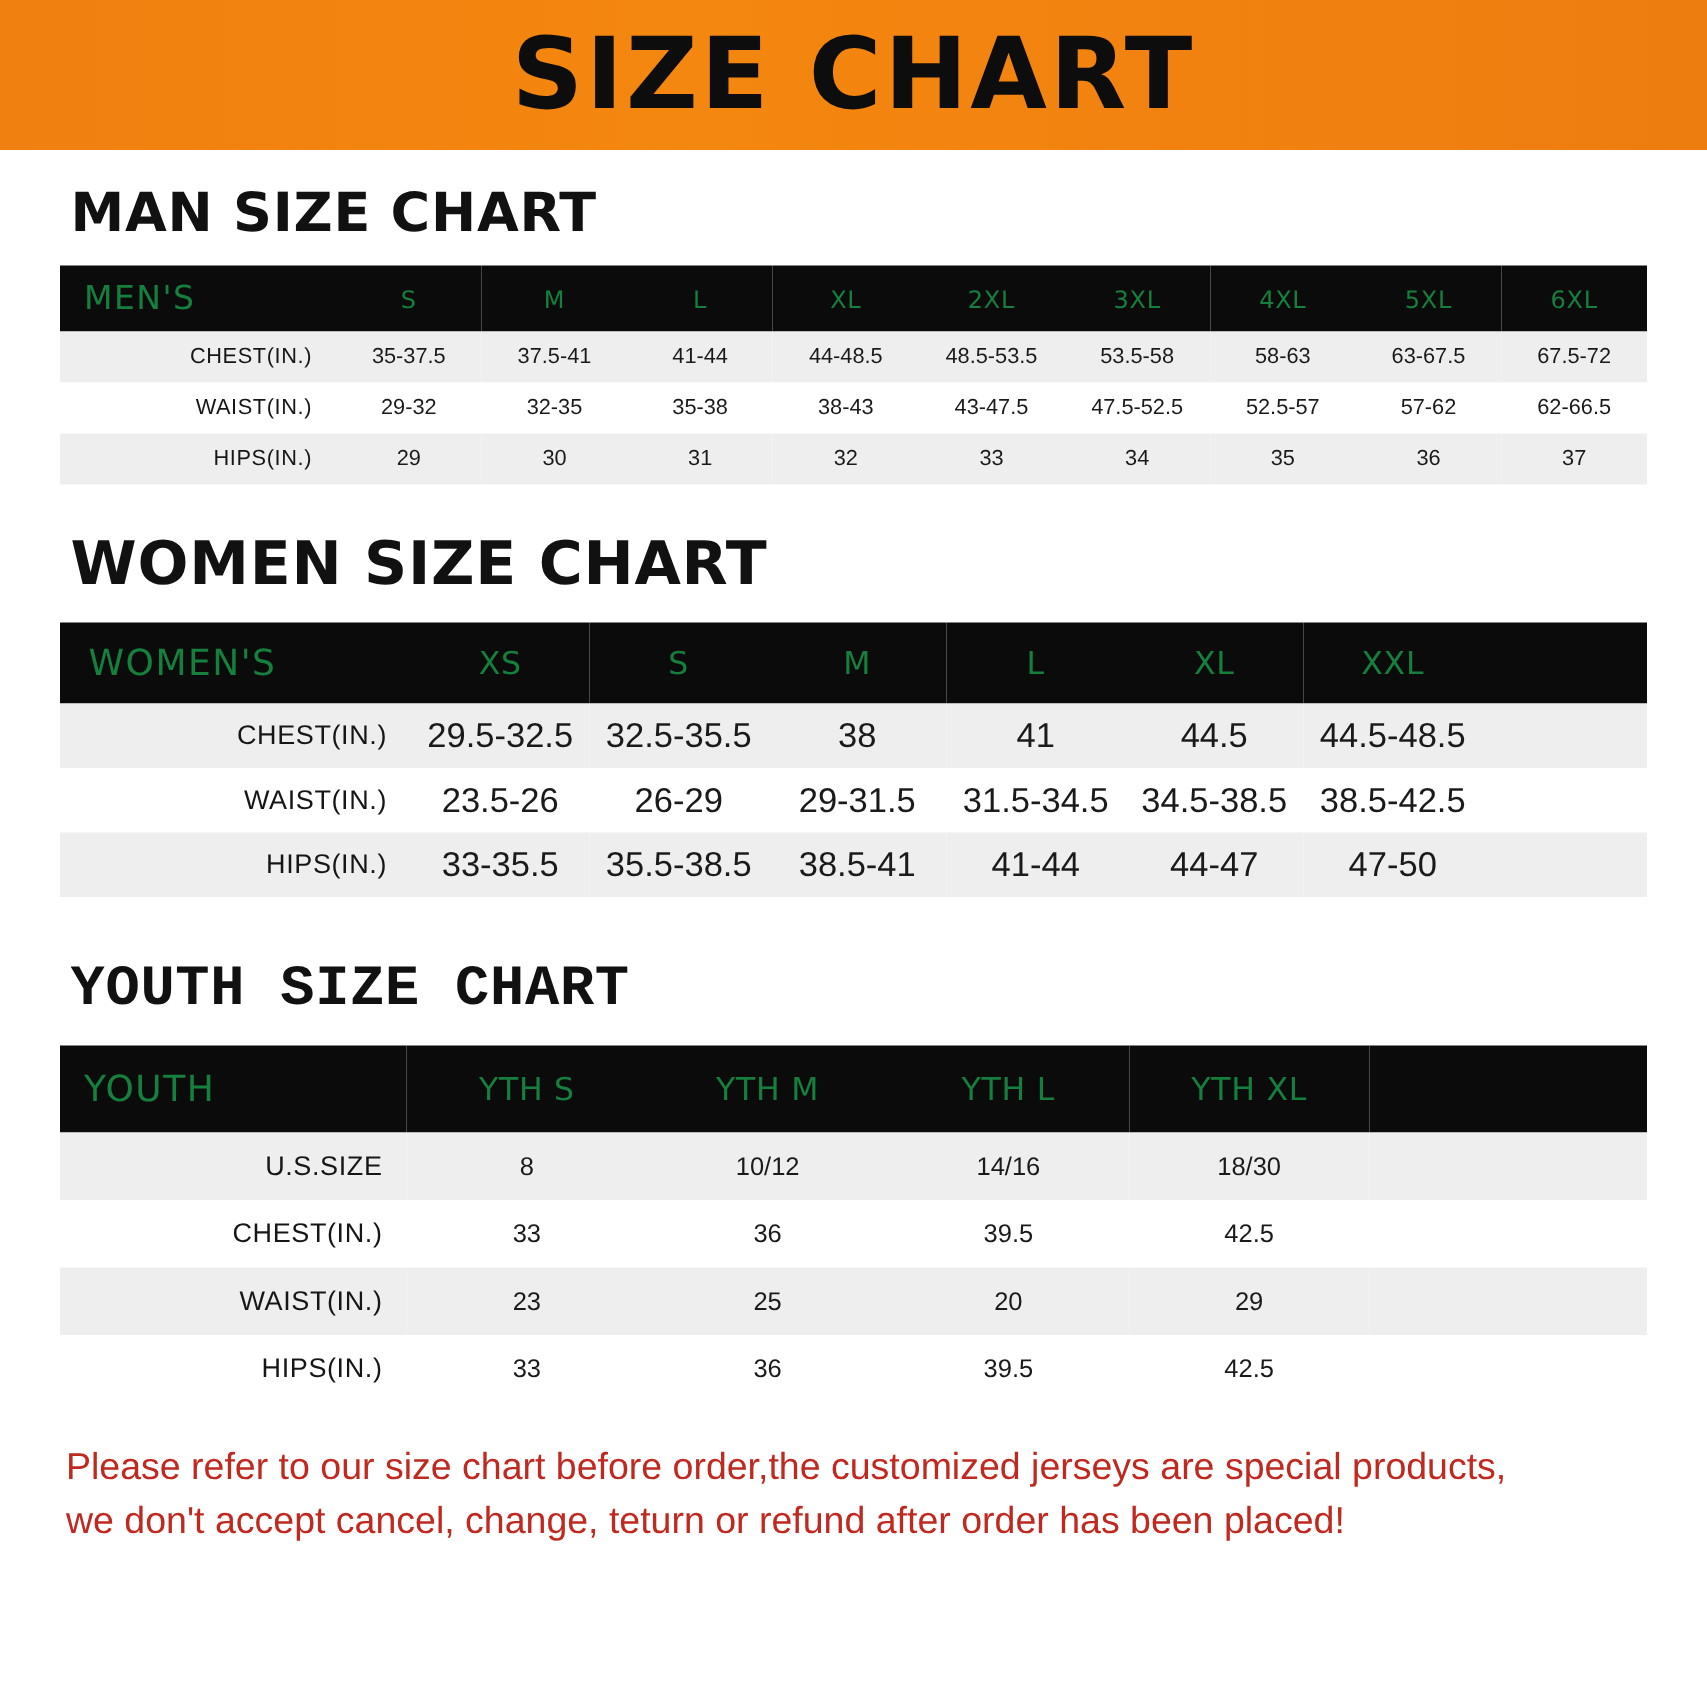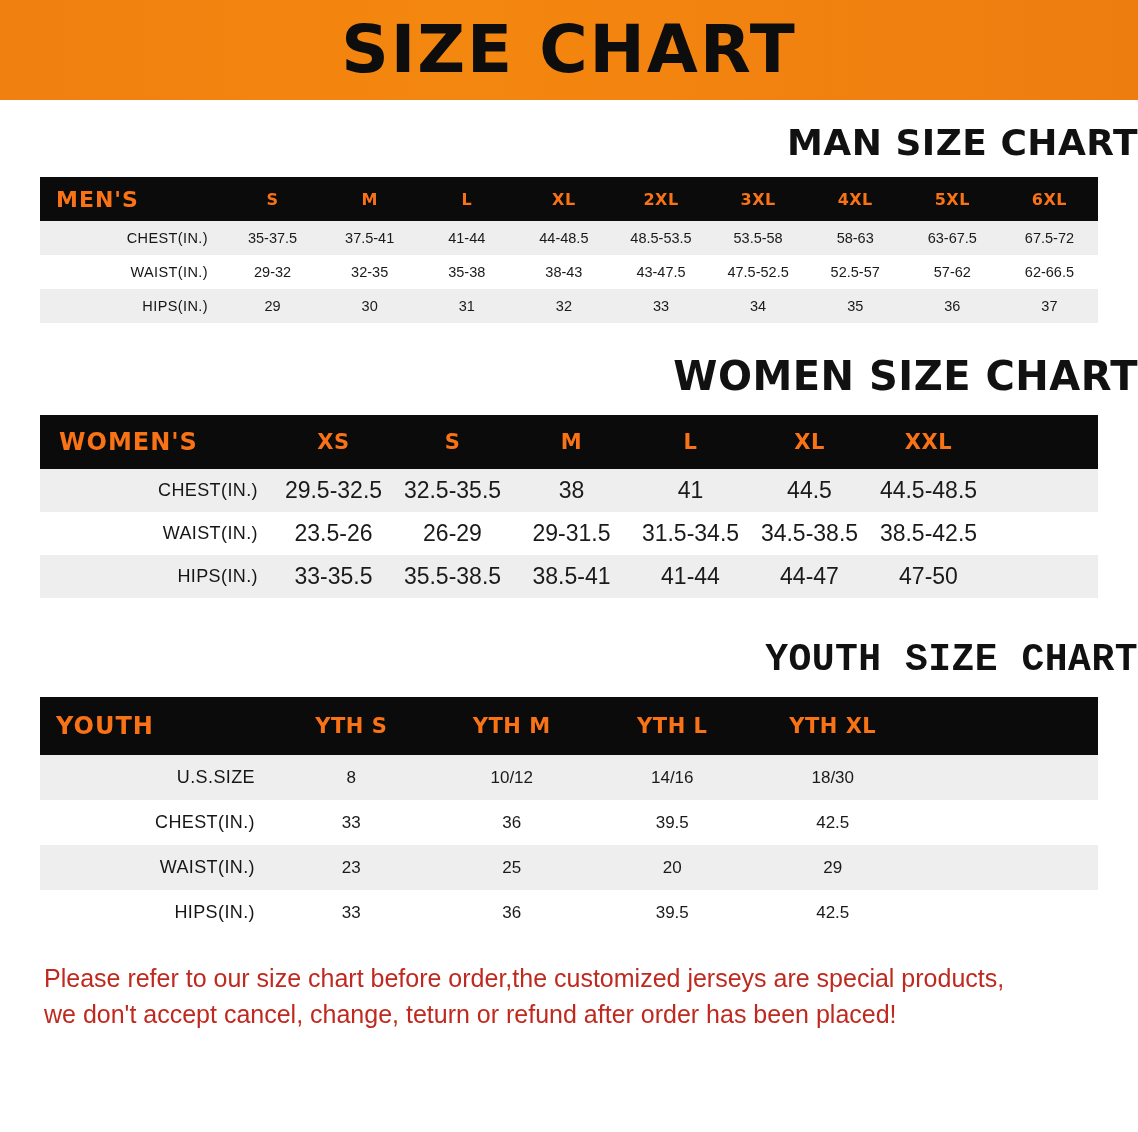--- a/index.html
+++ b/index.html
@@ -31,24 +31,25 @@
   .banner-title {
     font-family: "DejaVu Sans", sans-serif;
     font-weight: bold;
     font-size: 66px;
     letter-spacing: 2px;
     color: #0d0d0d;
     line-height: 1;
   }
   
   .section-title {
-    text-align: right;
+    text-align: left;
     font-family: "DejaVu Sans", sans-serif;
     font-weight: bold;
     color: #111;
+    padding-left: 47px;
   }
   .title-man   { font-size: 36px; margin-top: 22px; letter-spacing: 0.5px;}
   .title-women { font-size: 40px; margin-top: 30px; letter-spacing: 0.5px;}
   .title-youth { font-size: 38px; margin-top: 40px; letter-spacing: 0.5px; font-family: Liberation Mono, monospace;}
 
   
   .tbl-wrap {
     padding: 0 40px;
     box-sizing: border-box;
   }
@@ -63,23 +64,23 @@
     color: #1a1a1a;
     font-size: 15px;
     padding: 0;
     white-space: nowrap;
   }
   
   table.sz thead tr {
     background: #0b0b0b;
   }
   table.sz thead th {
-    color: #f97316;
+    color: #15803d;
     font-family: "DejaVu Sans", sans-serif;
-    font-weight: bold;
+    font-weight: normal;
     height: 44px;
     font-size: 17px;
     letter-spacing: 0.5px;
   }
   table.sz thead th.corner {
     text-align: left;
     padding-left: 16px;
     font-size: 21px;
     letter-spacing: 1px;
   }

